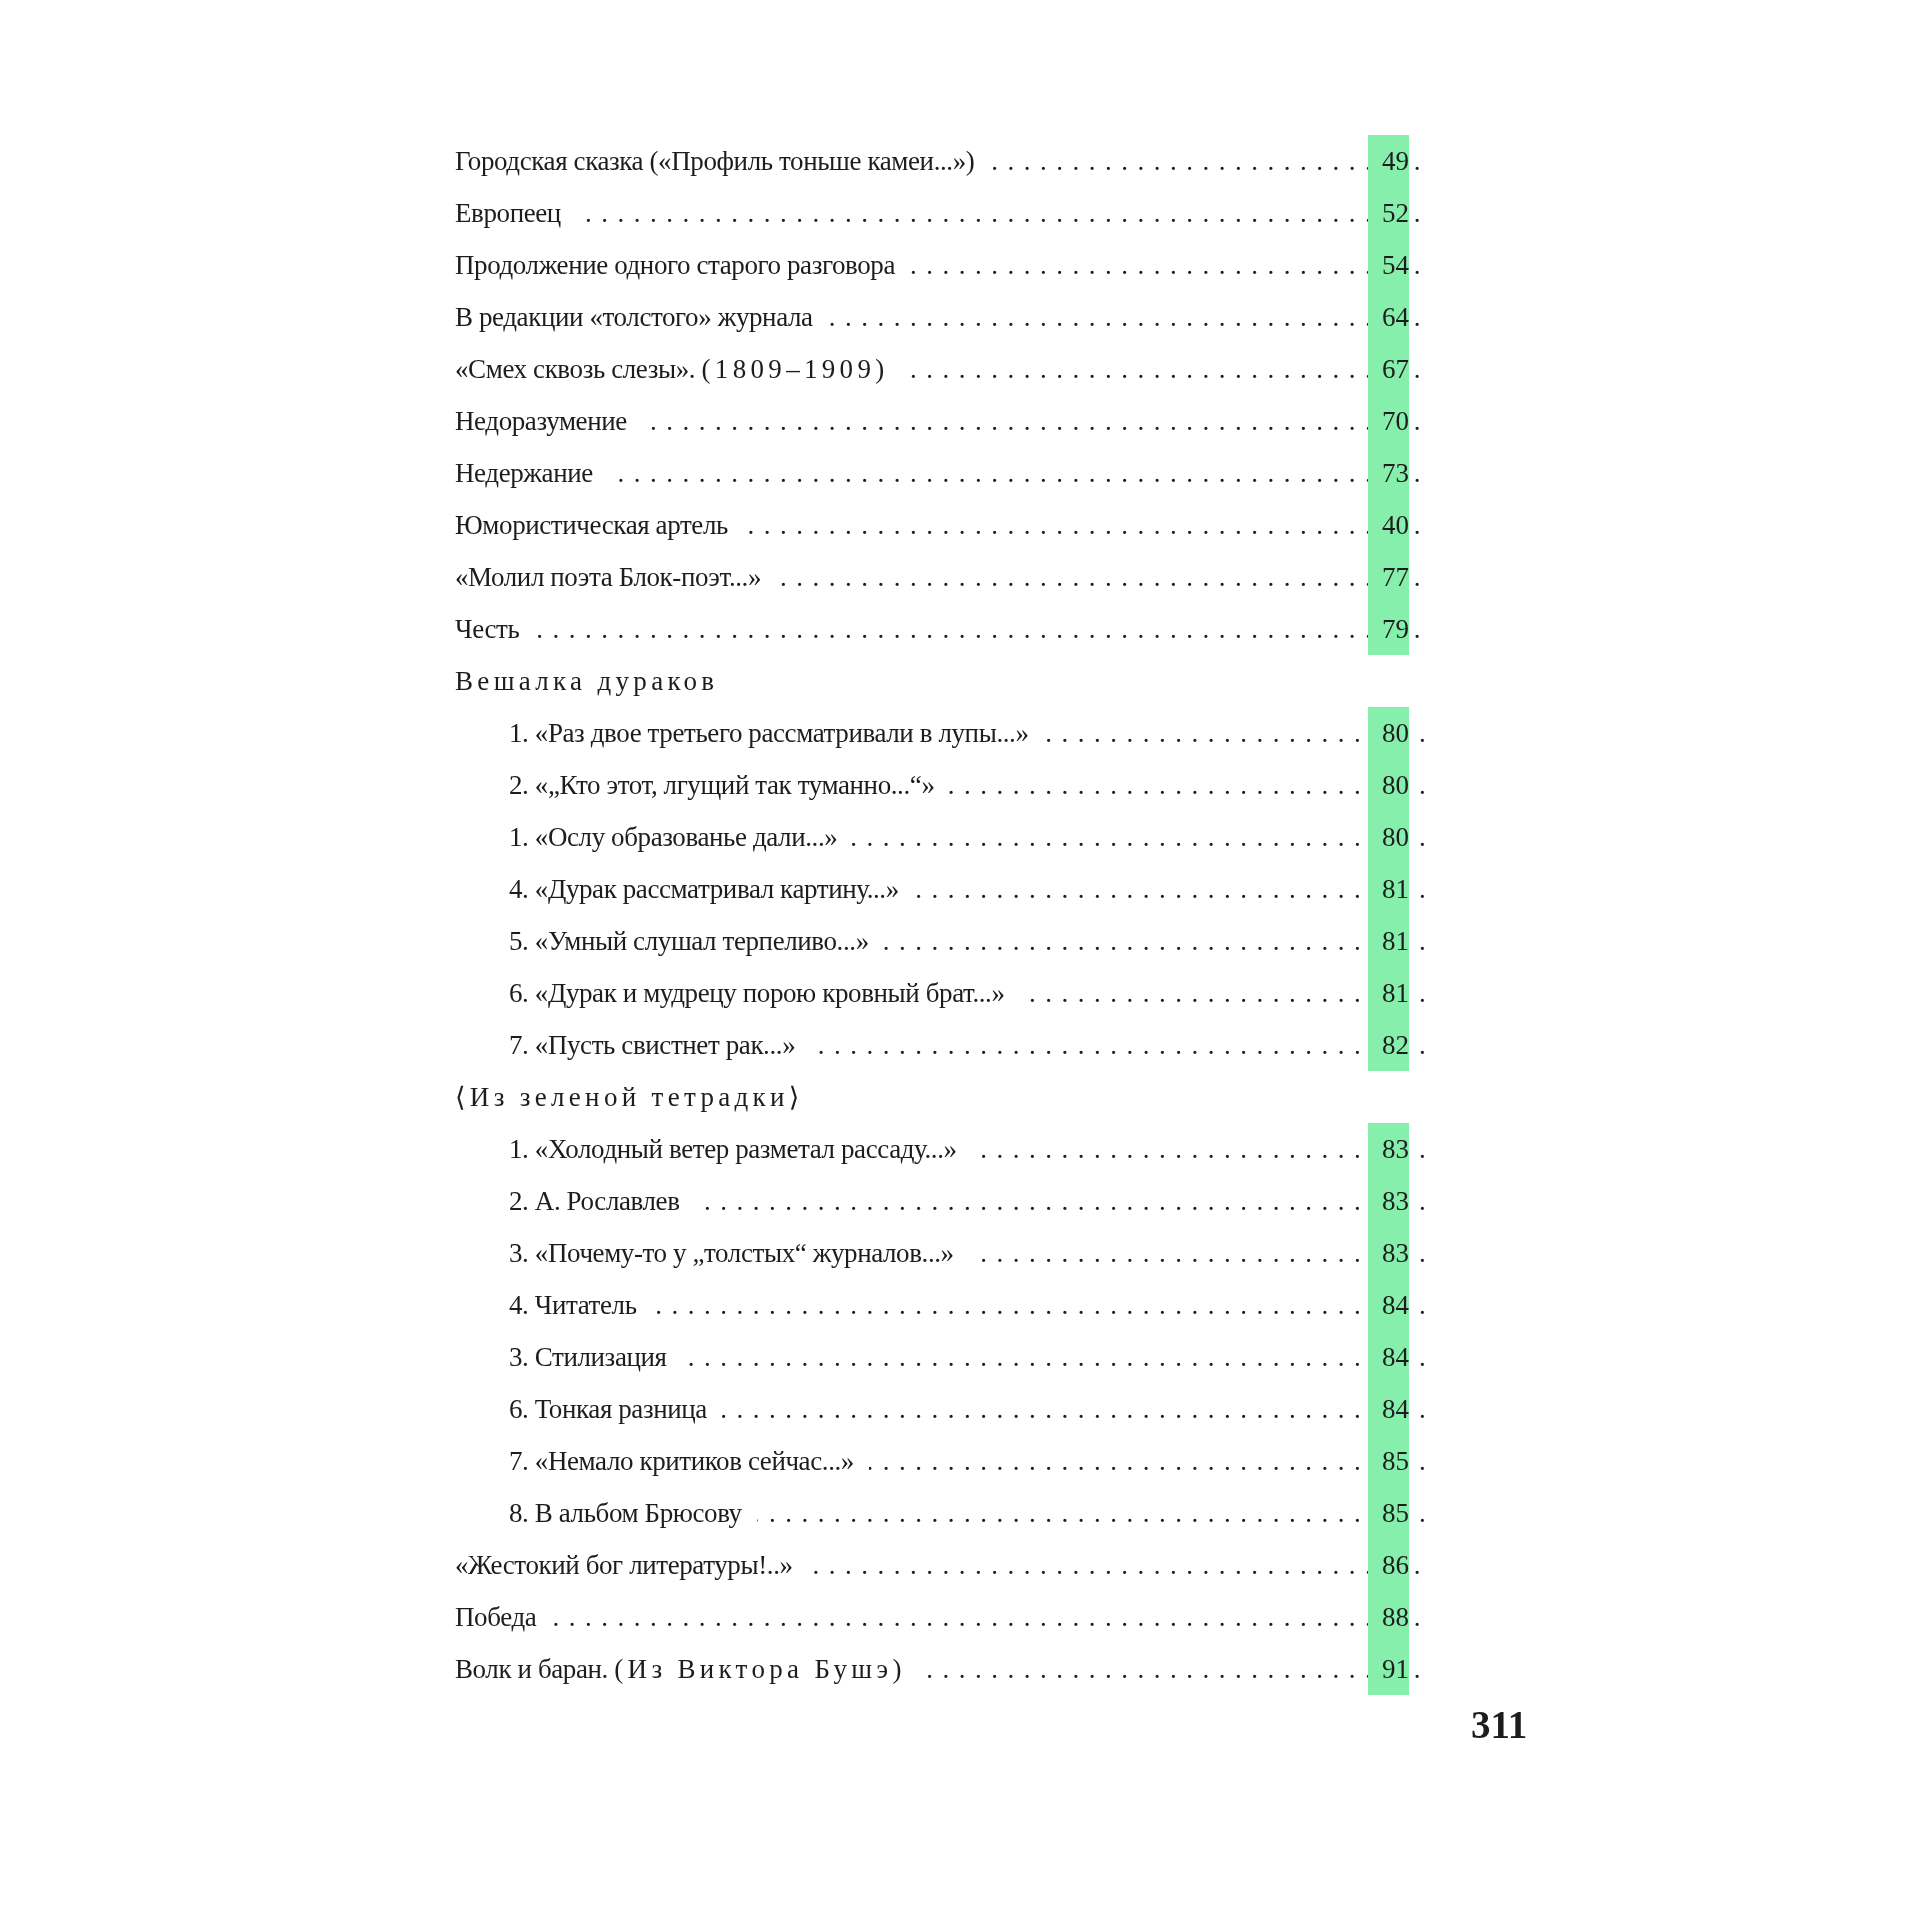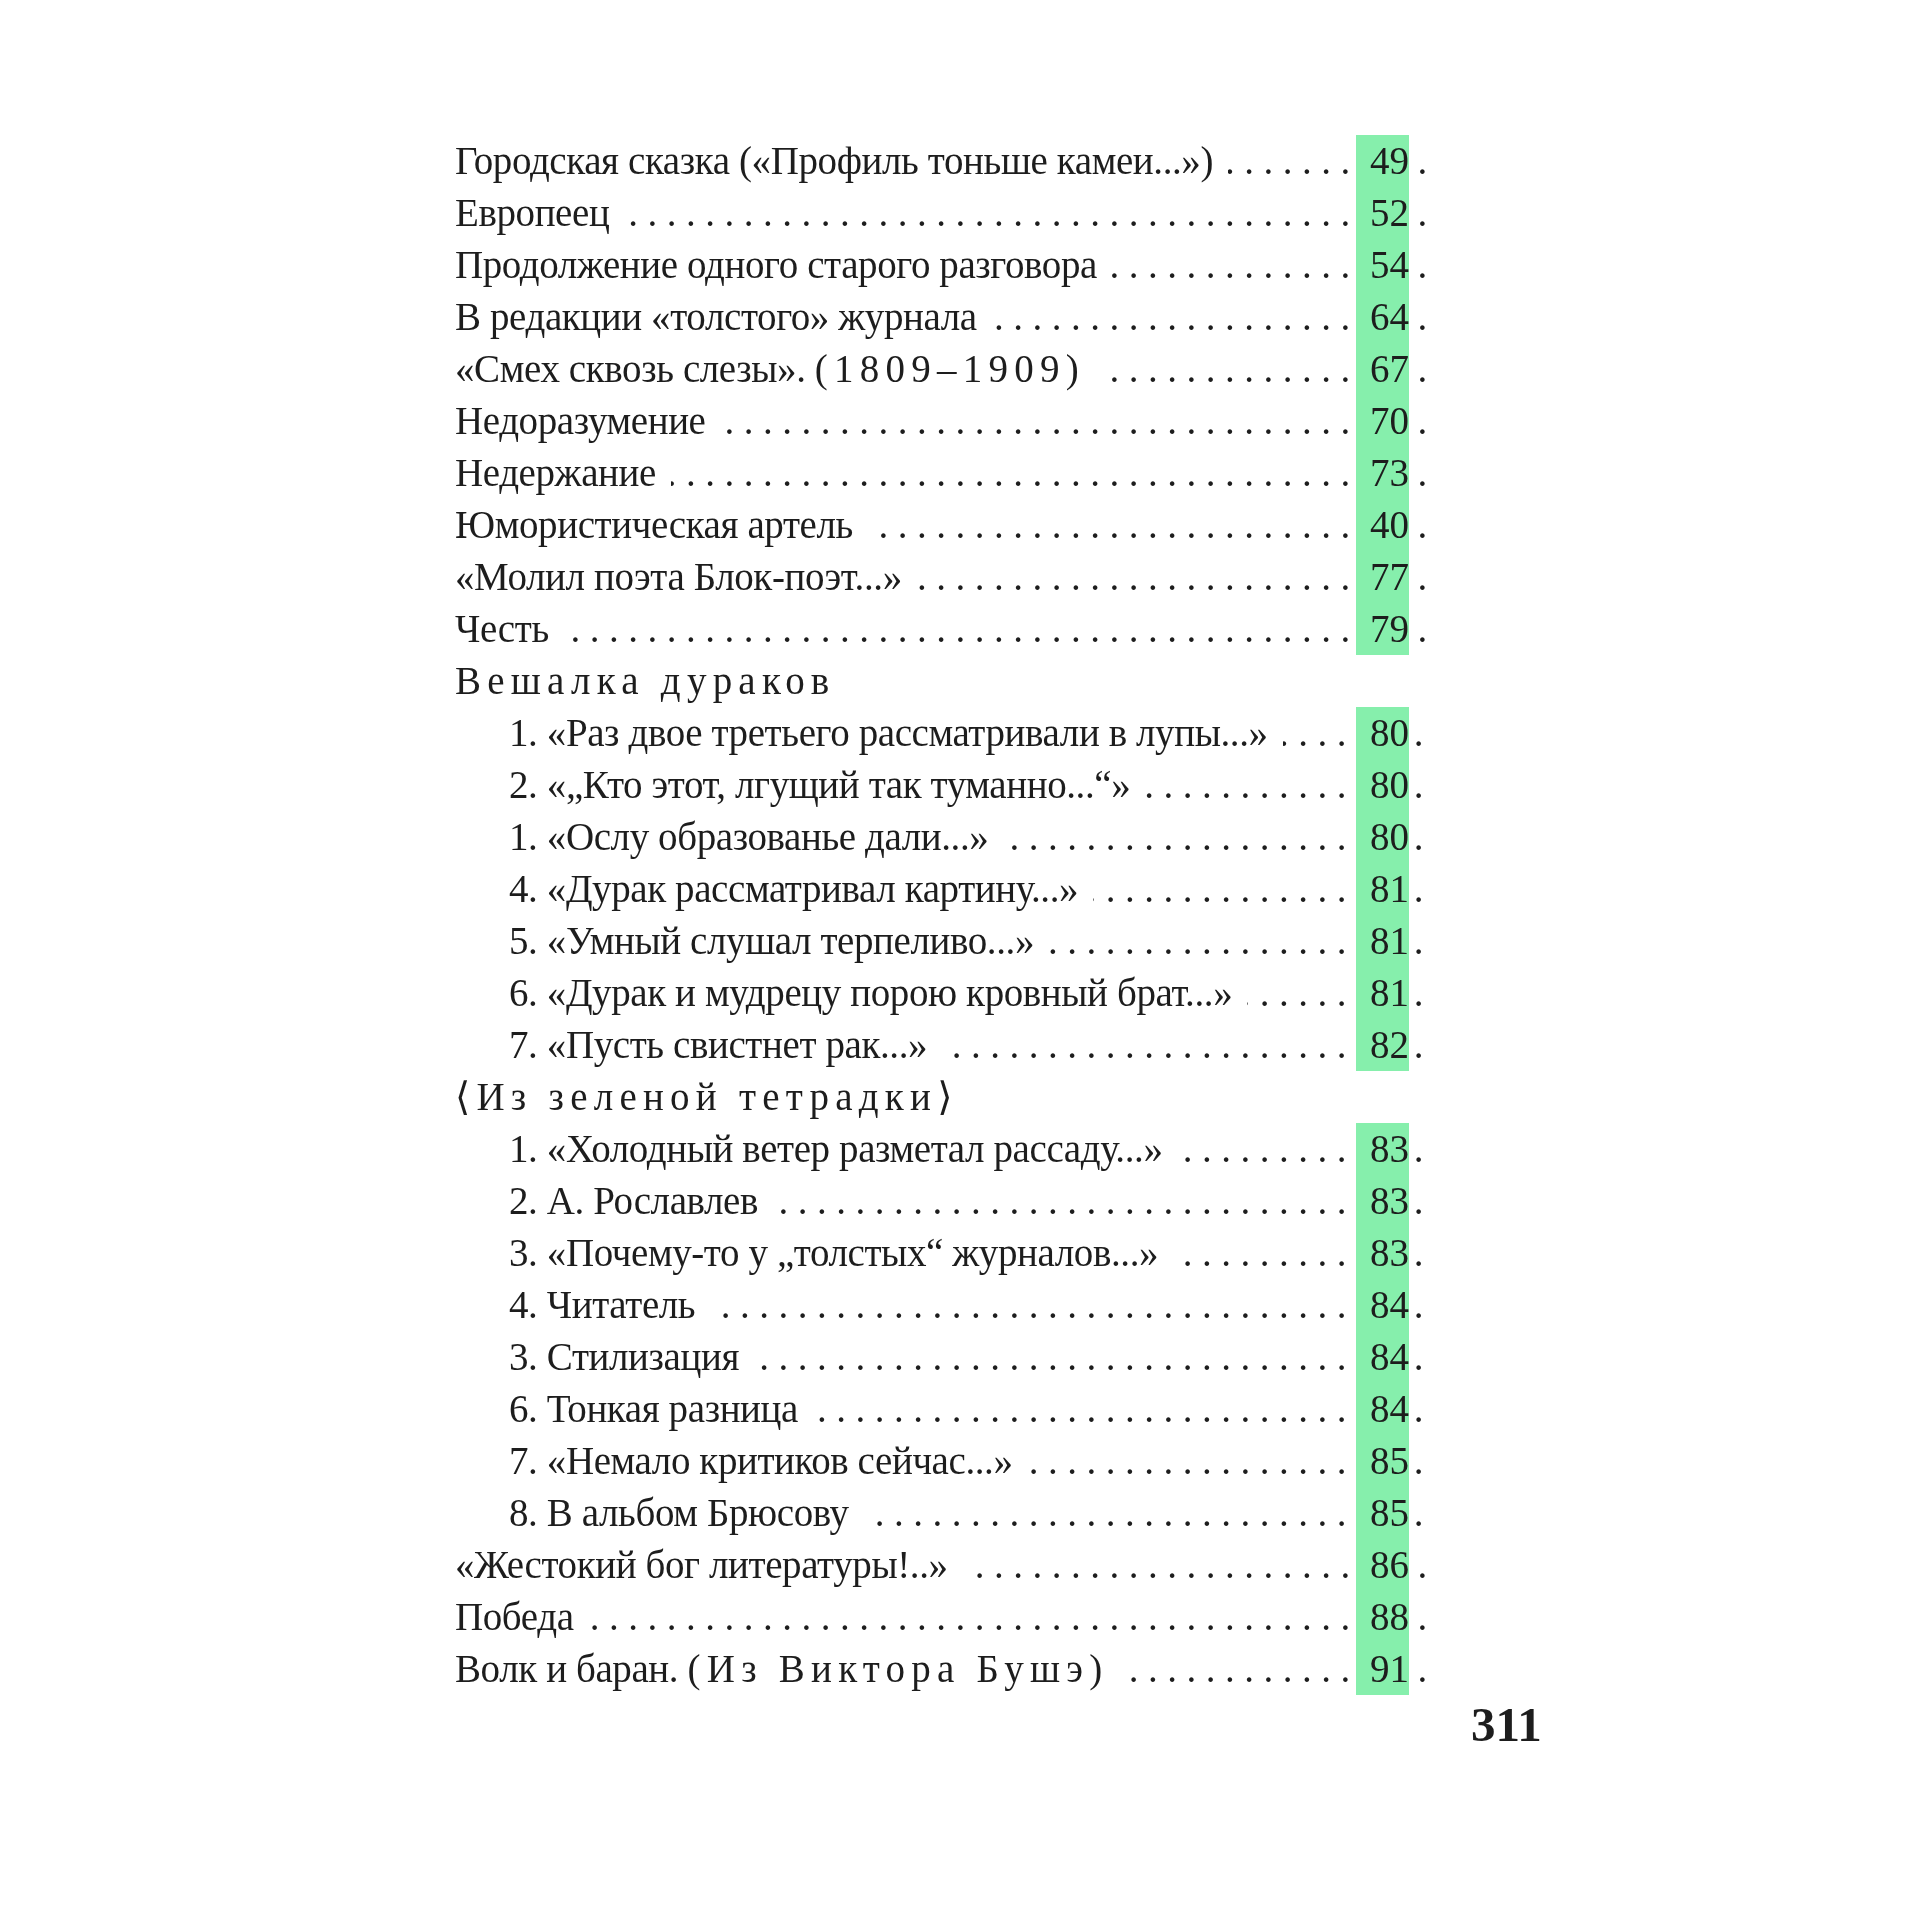--- a/index.html
+++ b/index.html
@@ -11,21 +11,21 @@
     color: #1d1d1d;
     overflow: hidden;
   }
   .toc {
     position: absolute;
     left: 455px; top: 135px;
     width: 970px;
   }
   .row {
     position: relative;
-    font-size: 39px;
+    font-size: 27px;
     line-height: 52px;
     letter-spacing: -0.4px;
     white-space: nowrap;
   }
   .row.indent { margin-left: 54px; }
   
   .dots {
     position: absolute; left: 0; right: 0; top: 0; bottom: 0;
     overflow: hidden; z-index: 0;
     color: #1d1d1d;
@@ -44,21 +44,21 @@
     right: 16px; top: 0;
     background: #86efac;
     padding-left: 14px;
     letter-spacing: 0;
   }
   .sp { letter-spacing: 0.16em; }
   .row.header .title { padding-right: 0; }
   .folio {
     position: absolute;
     left: 1471px; top: 1699px;
-    font-size: 49px; line-height: 52px;
+    font-size: 39px; line-height: 52px;
     font-weight: 700;
   }
 </style>
 </head>
 <body>
 
 <main class="toc">
 
   <div class="row">
     <span class="dots"></span>

